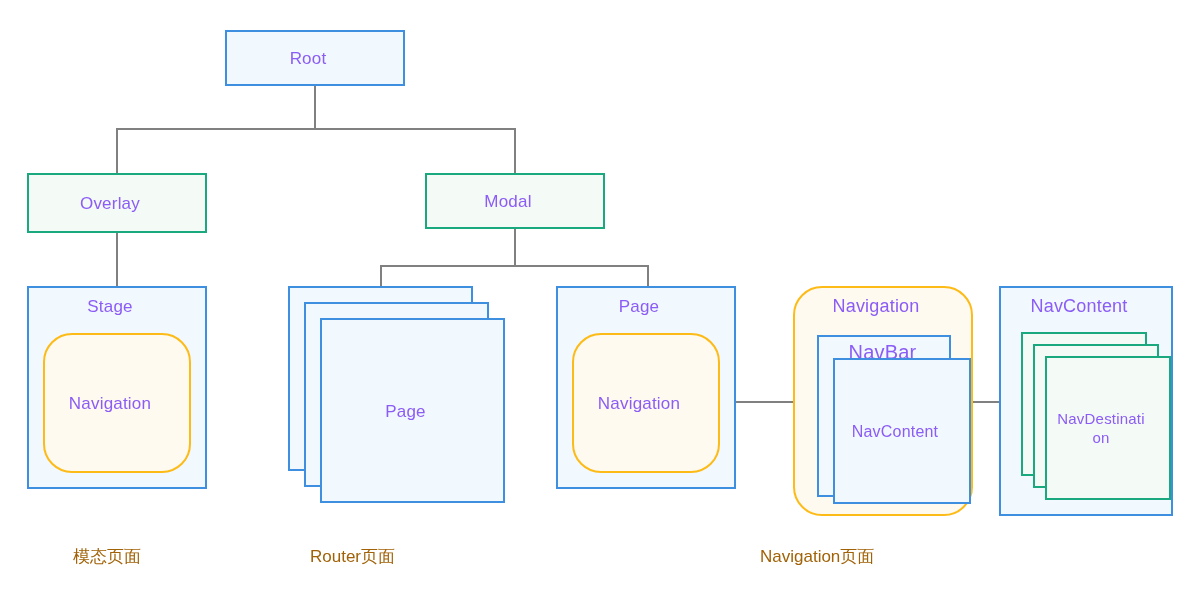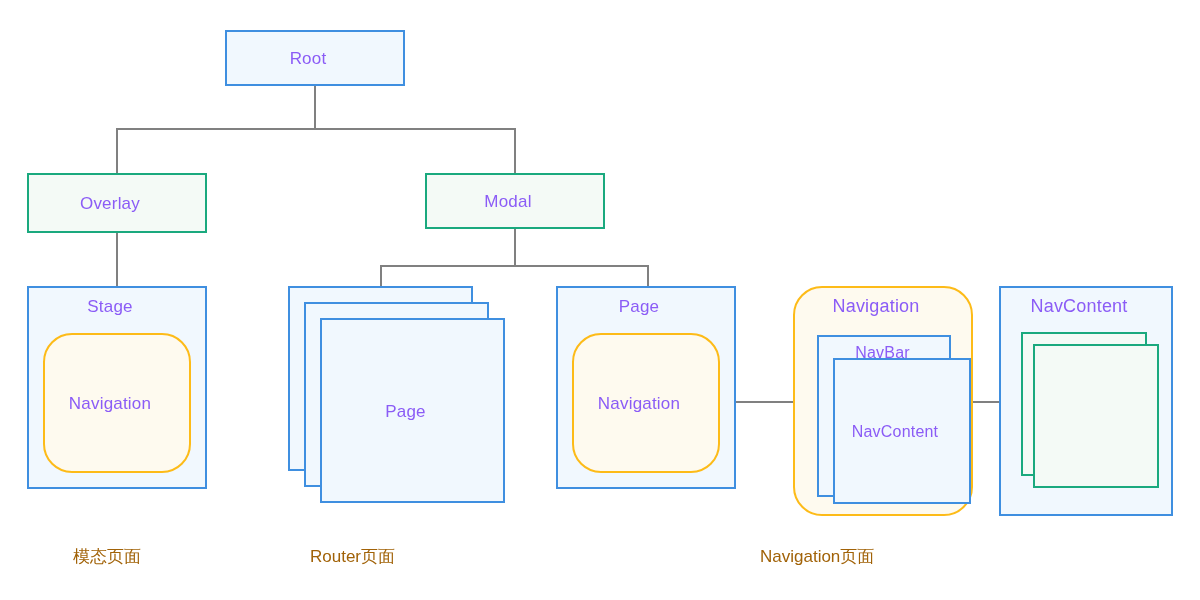--- a/index.html
+++ b/index.html
@@ -112,30 +112,34 @@
   <div class="node node-blue" style="left:556px; top:286px; width:180px; height:203px;">
     <div class="label label-top">Page</div>
     <div class="node node-orange" style="left:14px; top:45px; width:148px; height:140px;">
       <div class="label label-center">Navigation</div>
     </div>
   </div>
 
   <div class="node node-orange" style="left:793px; top:286px; width:180px; height:230px;">
     <div class="label label-top" style="font-size:18px;">Navigation</div>
     <div class="node node-blue" style="position:absolute; left:22px; top:47px; width:134px; height:162px;">
-      <div class="label label-top" style="top:5px; font-size:16px;margin-left:11px;">NavBar</div>
+      <div class="label label-top" style="top:5px; font-size:20px;margin-left:11px;">NavBar</div>
     </div>
     <div class="node node-blue" style="position:absolute; left:38px; top:70px; width:138px; height:146px;">
       <div class="label label-center" style="font-size:16px;">NavContent</div>
     </div>
   </div>
 
   <div class="node node-blue" style="left:999px; top:286px; width:174px; height:230px;">
     <div class="label label-top" style="font-size:18px;">NavContent</div>
     <div class="node node-teal" style="position:absolute; left:20px; top:44px; width:126px; height:144px;"></div>
     <div class="node node-teal" style="position:absolute; left:32px; top:56px; width:126px; height:144px;"></div>
+    <div class="node node-teal" style="position:absolute; left:44px; top:68px; width:126px; height:144px;">
+      <div class="label label-center" style="font-size:15px; line-height:19px; padding:0 6px;">NavDestinati
+on</div>
+    </div>
   </div>
 
   <div class="caption" style="left:73px; top:546px;">模态页面</div>
   <div class="caption" style="left:310px; top:546px;">Router页面</div>
   <div class="caption" style="left:760px; top:546px;">Navigation页面</div>
 
 </div>
 
 </body></html>

